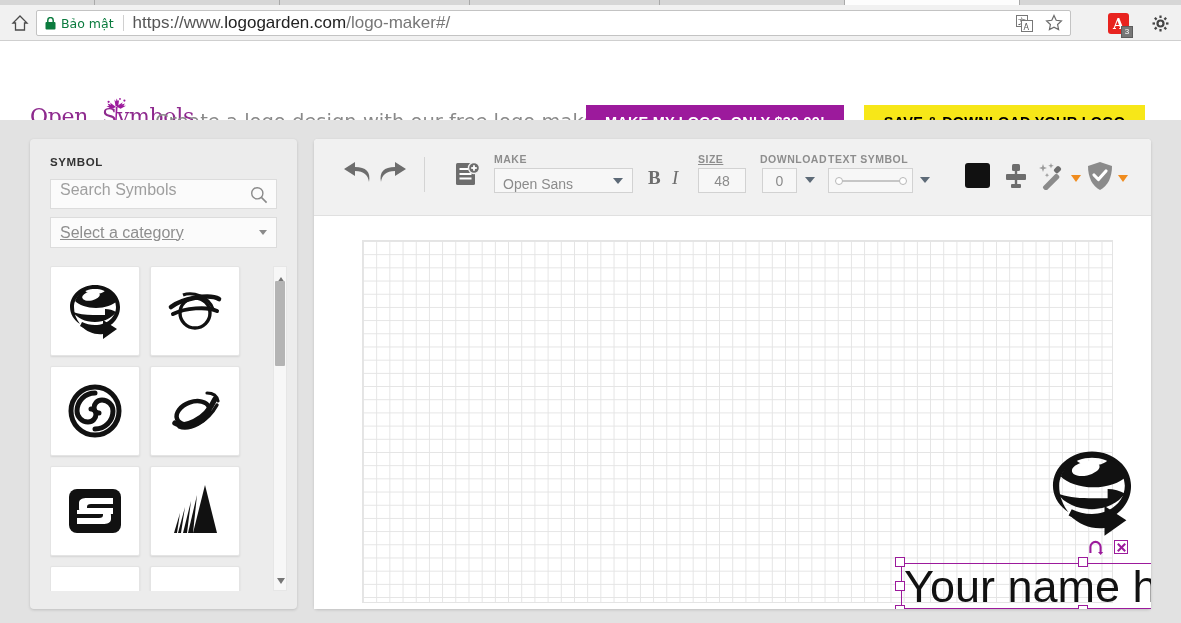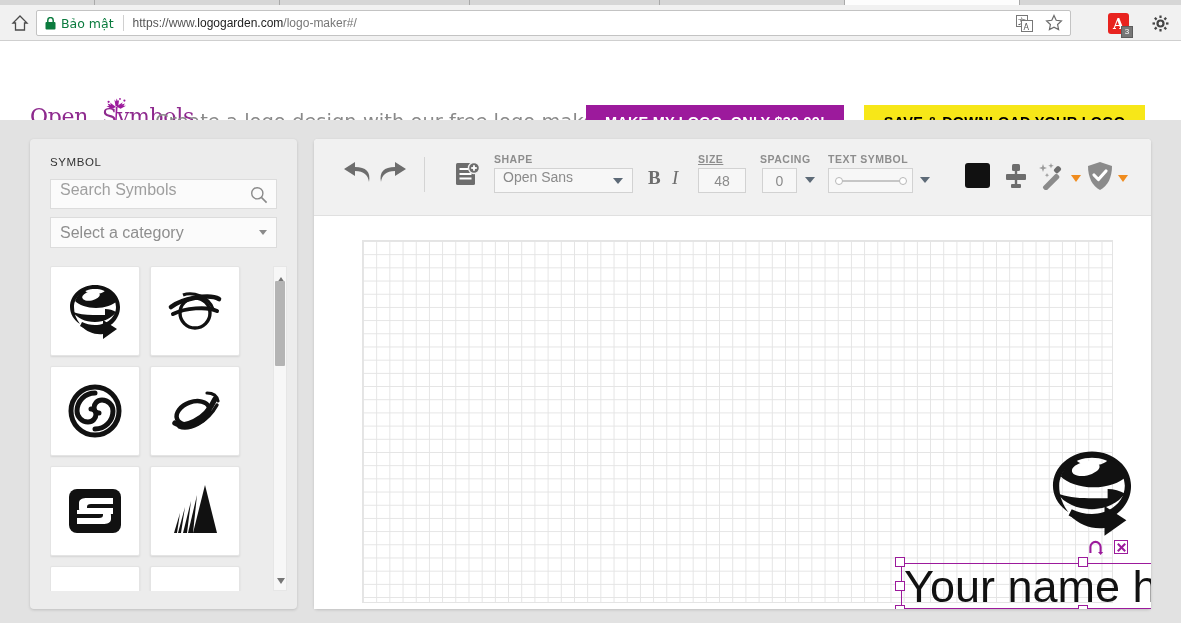--- a/index.html
+++ b/index.html
@@ -38,21 +38,21 @@
     display: flex; align-items: center; padding: 0 8px;
   }
   #lock-icon { margin-right: 5px; display:flex; align-items:center; }
   #security-label {
     color: #0b7b3e; font-size: 12.5px; white-space: nowrap;
     font-family: "DejaVu Sans", sans-serif;
   }
   #omnibox-separator {
     width: 1px; height: 16px; background: #d0d0d0; margin: 0 9px;
   }
-  #url-text { font-size: 12px; color: #555; white-space: nowrap; }
+  #url-text { font-size: 17px; color: #555; white-space: nowrap; }
   #url-text .url-host { color: #222; }
   #url-text .url-path { color: #777; }
 
   #translate-icon { position:absolute; right: 148px; top: 10px; }
   #bookmark-star { position:absolute; right: 118px; top: 9px; }
   #extension-avira {
     position: absolute; right: 52px; top: 8px;
     width: 21px; height: 21px; background: #e8231f; border-radius: 3px;
     display:flex; align-items:center; justify-content:center;
     color:#fff; font-weight:bold; font-size:14px;
@@ -102,42 +102,42 @@
   }
 
   
   #symbol-panel {
     position: absolute; left: 30px; top: 19px; width: 267px; height: 470px;
     background: #ececec; border-radius: 4px;
     box-shadow: 0 1px 3px rgba(0,0,0,0.16);
   }
   #symbol-heading {
     position: absolute; left: 20px; top: 17px;
-    font-size: 11.5px; font-weight: normal; color: #333; letter-spacing: 0.6px;
+    font-size: 11.5px; font-weight: bold; color: #333; letter-spacing: 0.6px;
   }
   #symbol-search-wrap {
     position: absolute; left: 20px; top: 40px; width: 227px; height: 30px;
     background: #fbfbfb; border: 1px solid #dcdcdc;
     display: flex; align-items: flex-start;
   }
   #symbol-search-input {
     border: none; outline: none; background: transparent;
     font-size: 16px; color: #9a9a9a; width: 190px; padding-left: 9px;
     font-family: "Liberation Sans", sans-serif;
   }
   #symbol-search-input::placeholder { color: #9f9f9f; }
   #search-icon { position:absolute; right: 8px; top: 6px; }
 
   #category-select-wrap {
     position: absolute; left: 20px; top: 78px; width: 227px; height: 31px;
     background: #fbfbfb; border: 1px solid #dcdcdc;
     display: flex; align-items: center; cursor: pointer;
   }
   #category-select-label {
-    font-size: 16px; color: #8e8e8e; padding-left: 9px;
+    font-size: 16px; color: #8e8e8e; padding-left: 9px; text-decoration: underline;
   }
   #category-caret {
     position: absolute; right: 9px; top: 12px;
     width: 0; height: 0; border-left: 4px solid transparent;
     border-right: 4px solid transparent; border-top: 5px solid #8a8a8a;
   }
 
   #symbol-grid {
     position: absolute; left: 20px; top: 127px; width: 227px; height: 325px;
     overflow: hidden;
@@ -182,21 +182,21 @@
   #add-text-button { left: 140px; top: 22px; cursor: pointer; }
 
   .field-label {
     position: absolute; font-size: 10.5px; font-weight: bold;
     color: #8d8d8d; letter-spacing: 0.5px;
   }
   #font-label { left: 180px; top: 14px; }
   #font-select-wrap {
     position: absolute; left: 180px; top: 29px; width: 139px; height: 25px;
     background: #f7f7f7; border: 1px solid #d2d2d2; cursor: pointer;
-    display: flex; align-items: flex-start;
+    display: flex; align-items: flex-end;
   }
   #font-select-label { font-size: 14px; color: #8b8b8b; padding-left: 8px; }
   #font-caret {
     position: absolute; right: 9px; top: 9px;
     width: 0; height: 0; border-left: 5px solid transparent;
     border-right: 5px solid transparent; border-top: 6px solid #5d6a77;
   }
 
   #bold-button {
     left: 334px; top: 28px; font-size: 19px; font-weight: bold;
@@ -568,35 +568,35 @@
             <line x1="5.5" y1="17.5" x2="17.5" y2="17.5"></line>
           </g>
           <circle cx="20" cy="7" r="5.5" fill="#6d6d6d" stroke="#f1f1f1" stroke-width="1.4"></circle>
           <g stroke="#fff" stroke-width="1.8">
             <line x1="20" y1="4.2" x2="20" y2="9.8"></line>
             <line x1="17.2" y1="7" x2="22.8" y2="7"></line>
           </g>
         </svg>
       </span>
 
-      <span class="field-label" id="font-label">SHAPE</span>
+      <span class="field-label" id="font-label">MAKE</span>
       <div id="font-select-wrap">
         <span id="font-select-label">Open Sans</span>
         <span id="font-caret"></span>
       </div>
 
       <span class="tb-item" id="bold-button">B</span>
       <span class="tb-item" id="italic-button">I</span>
 
       <span class="field-label" id="size-label">SIZE</span>
       <div id="size-input-wrap">
         <input id="size-input" type="text" value="48" style="">
       </div>
 
-      <span class="field-label" id="spacing-label">SPACING</span>
+      <span class="field-label" id="spacing-label">DOWNLOAD</span>
       <div id="spacing-input-wrap">
         <input id="spacing-input" type="text" value="0" style="">
       </div>
       <span id="spacing-caret"></span>
 
       <span class="field-label" id="text-shape-label">TEXT SYMBOL</span>
       <div id="text-shape-slider">
         <div id="slider-track"></div>
         <div class="slider-knob" id="slider-knob-left"></div>
         <div class="slider-knob" id="slider-knob-right"></div>

